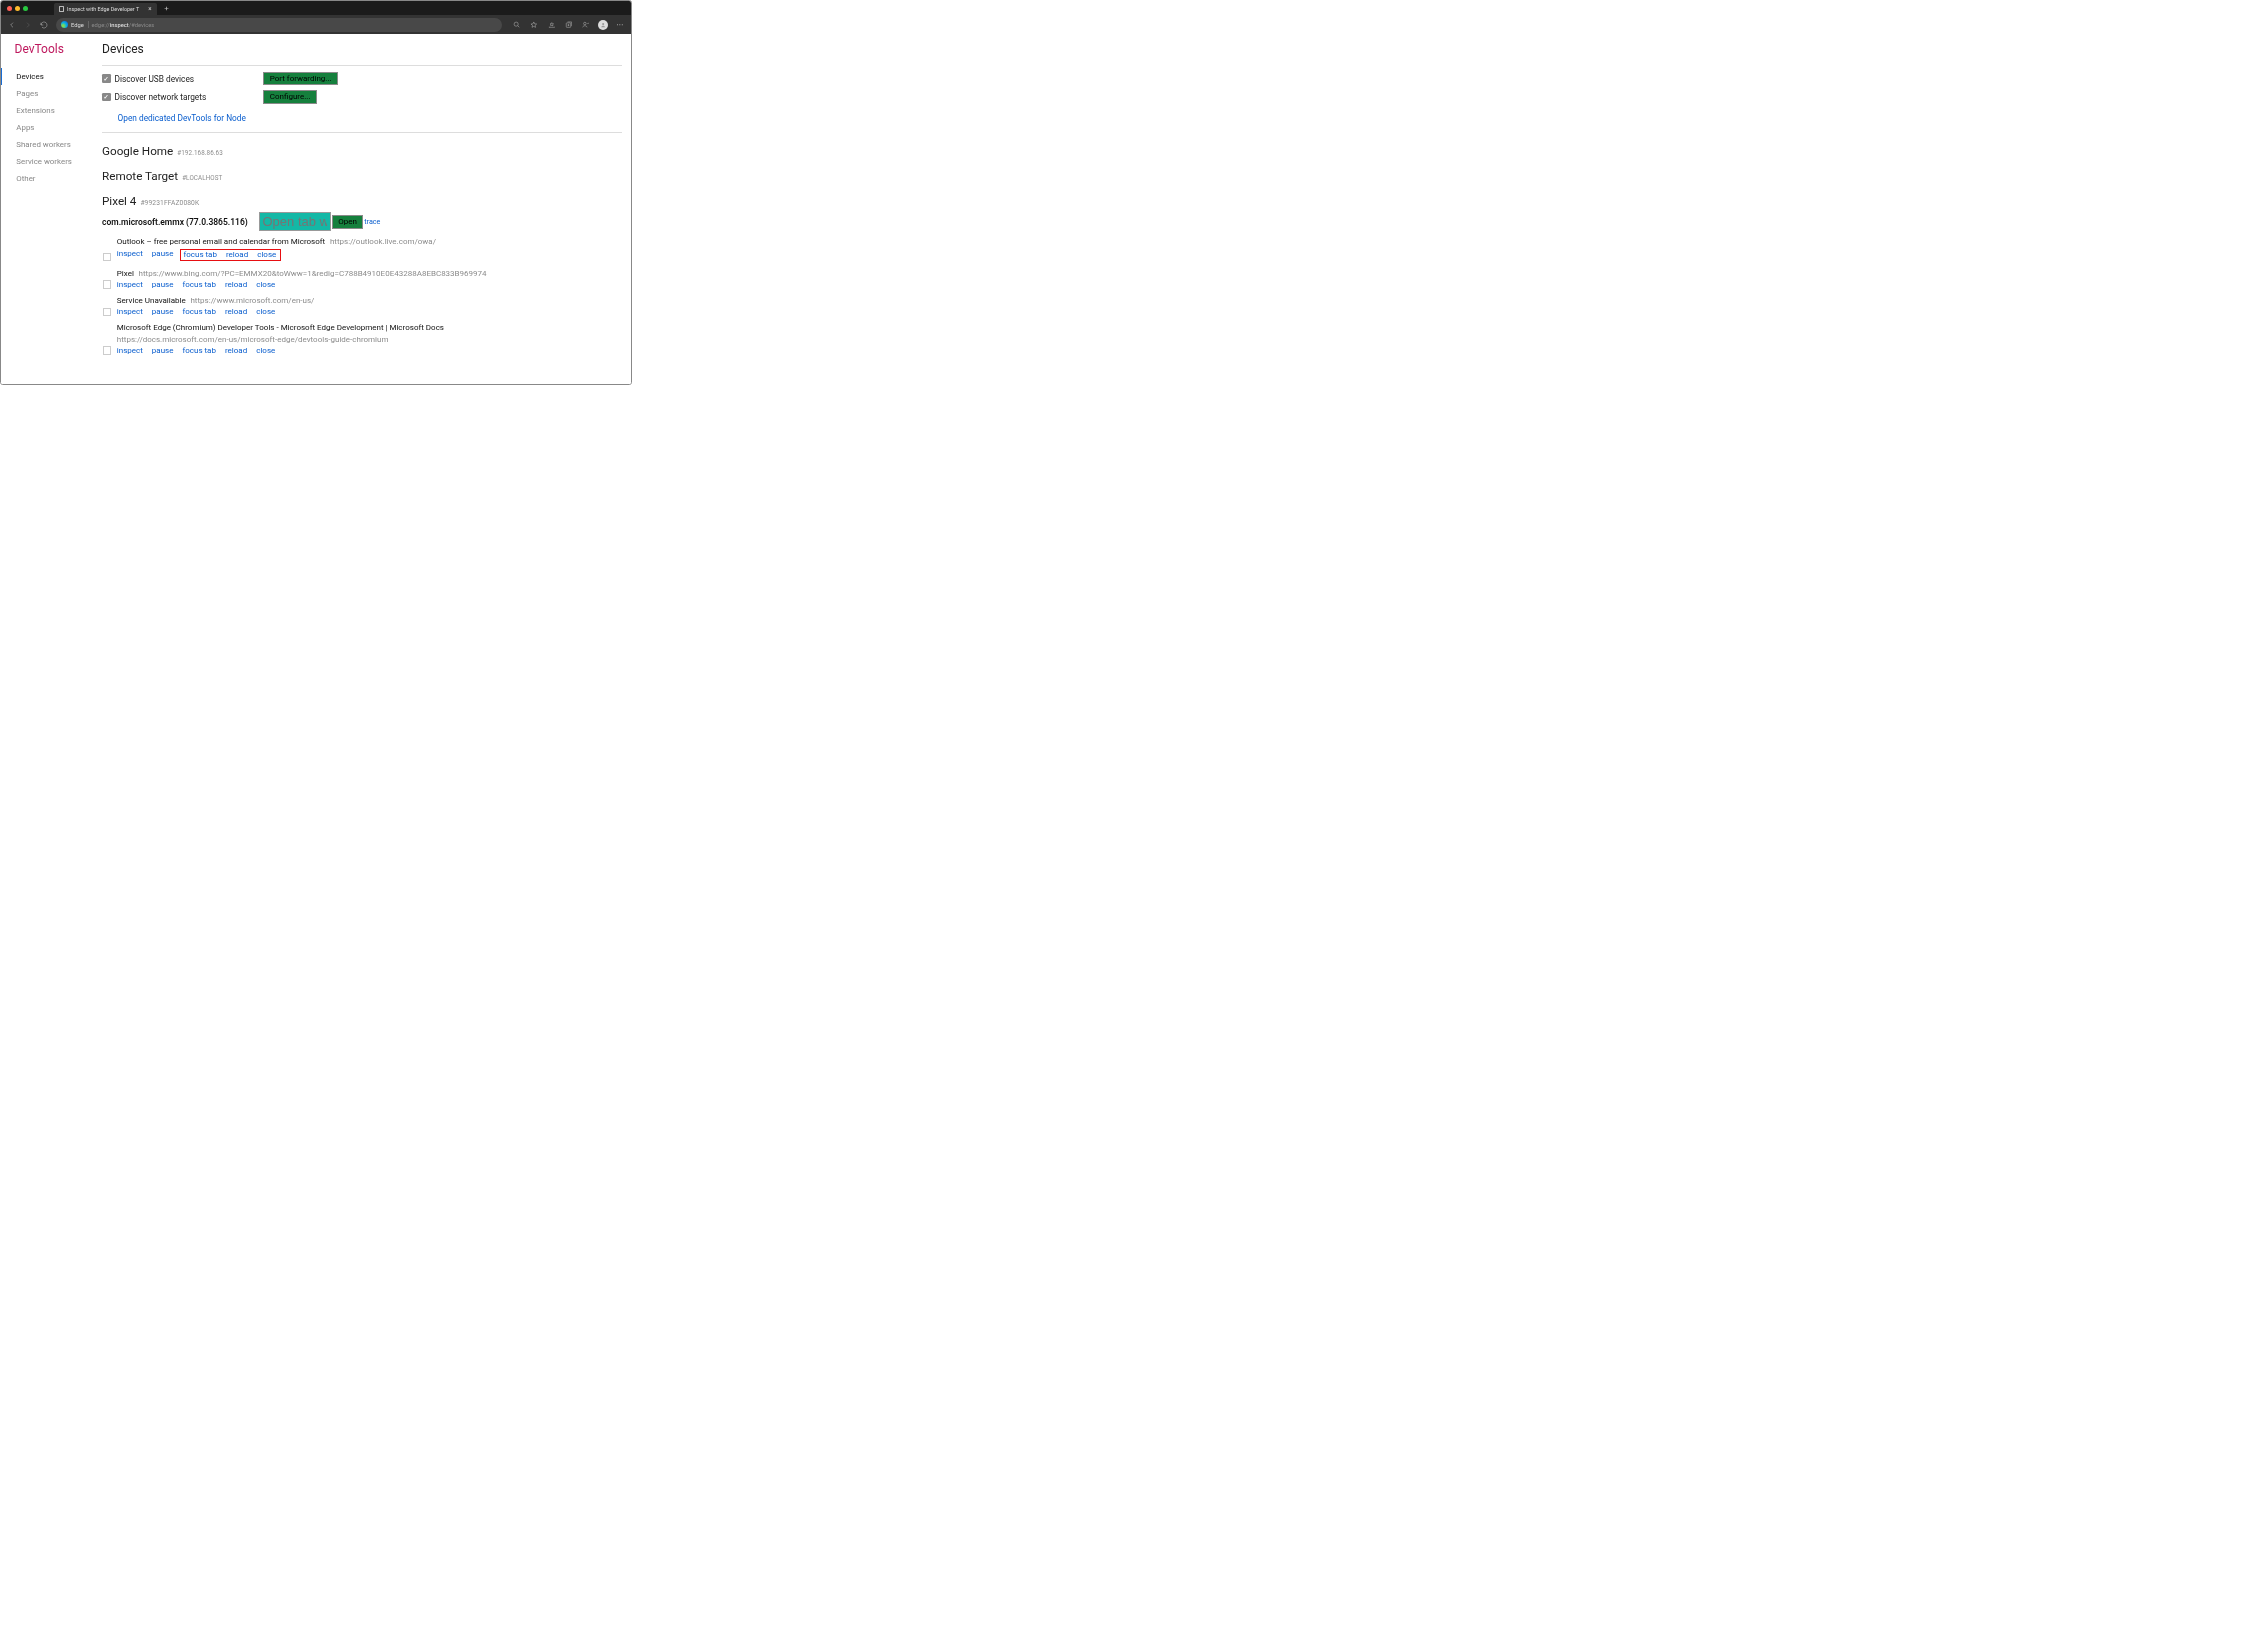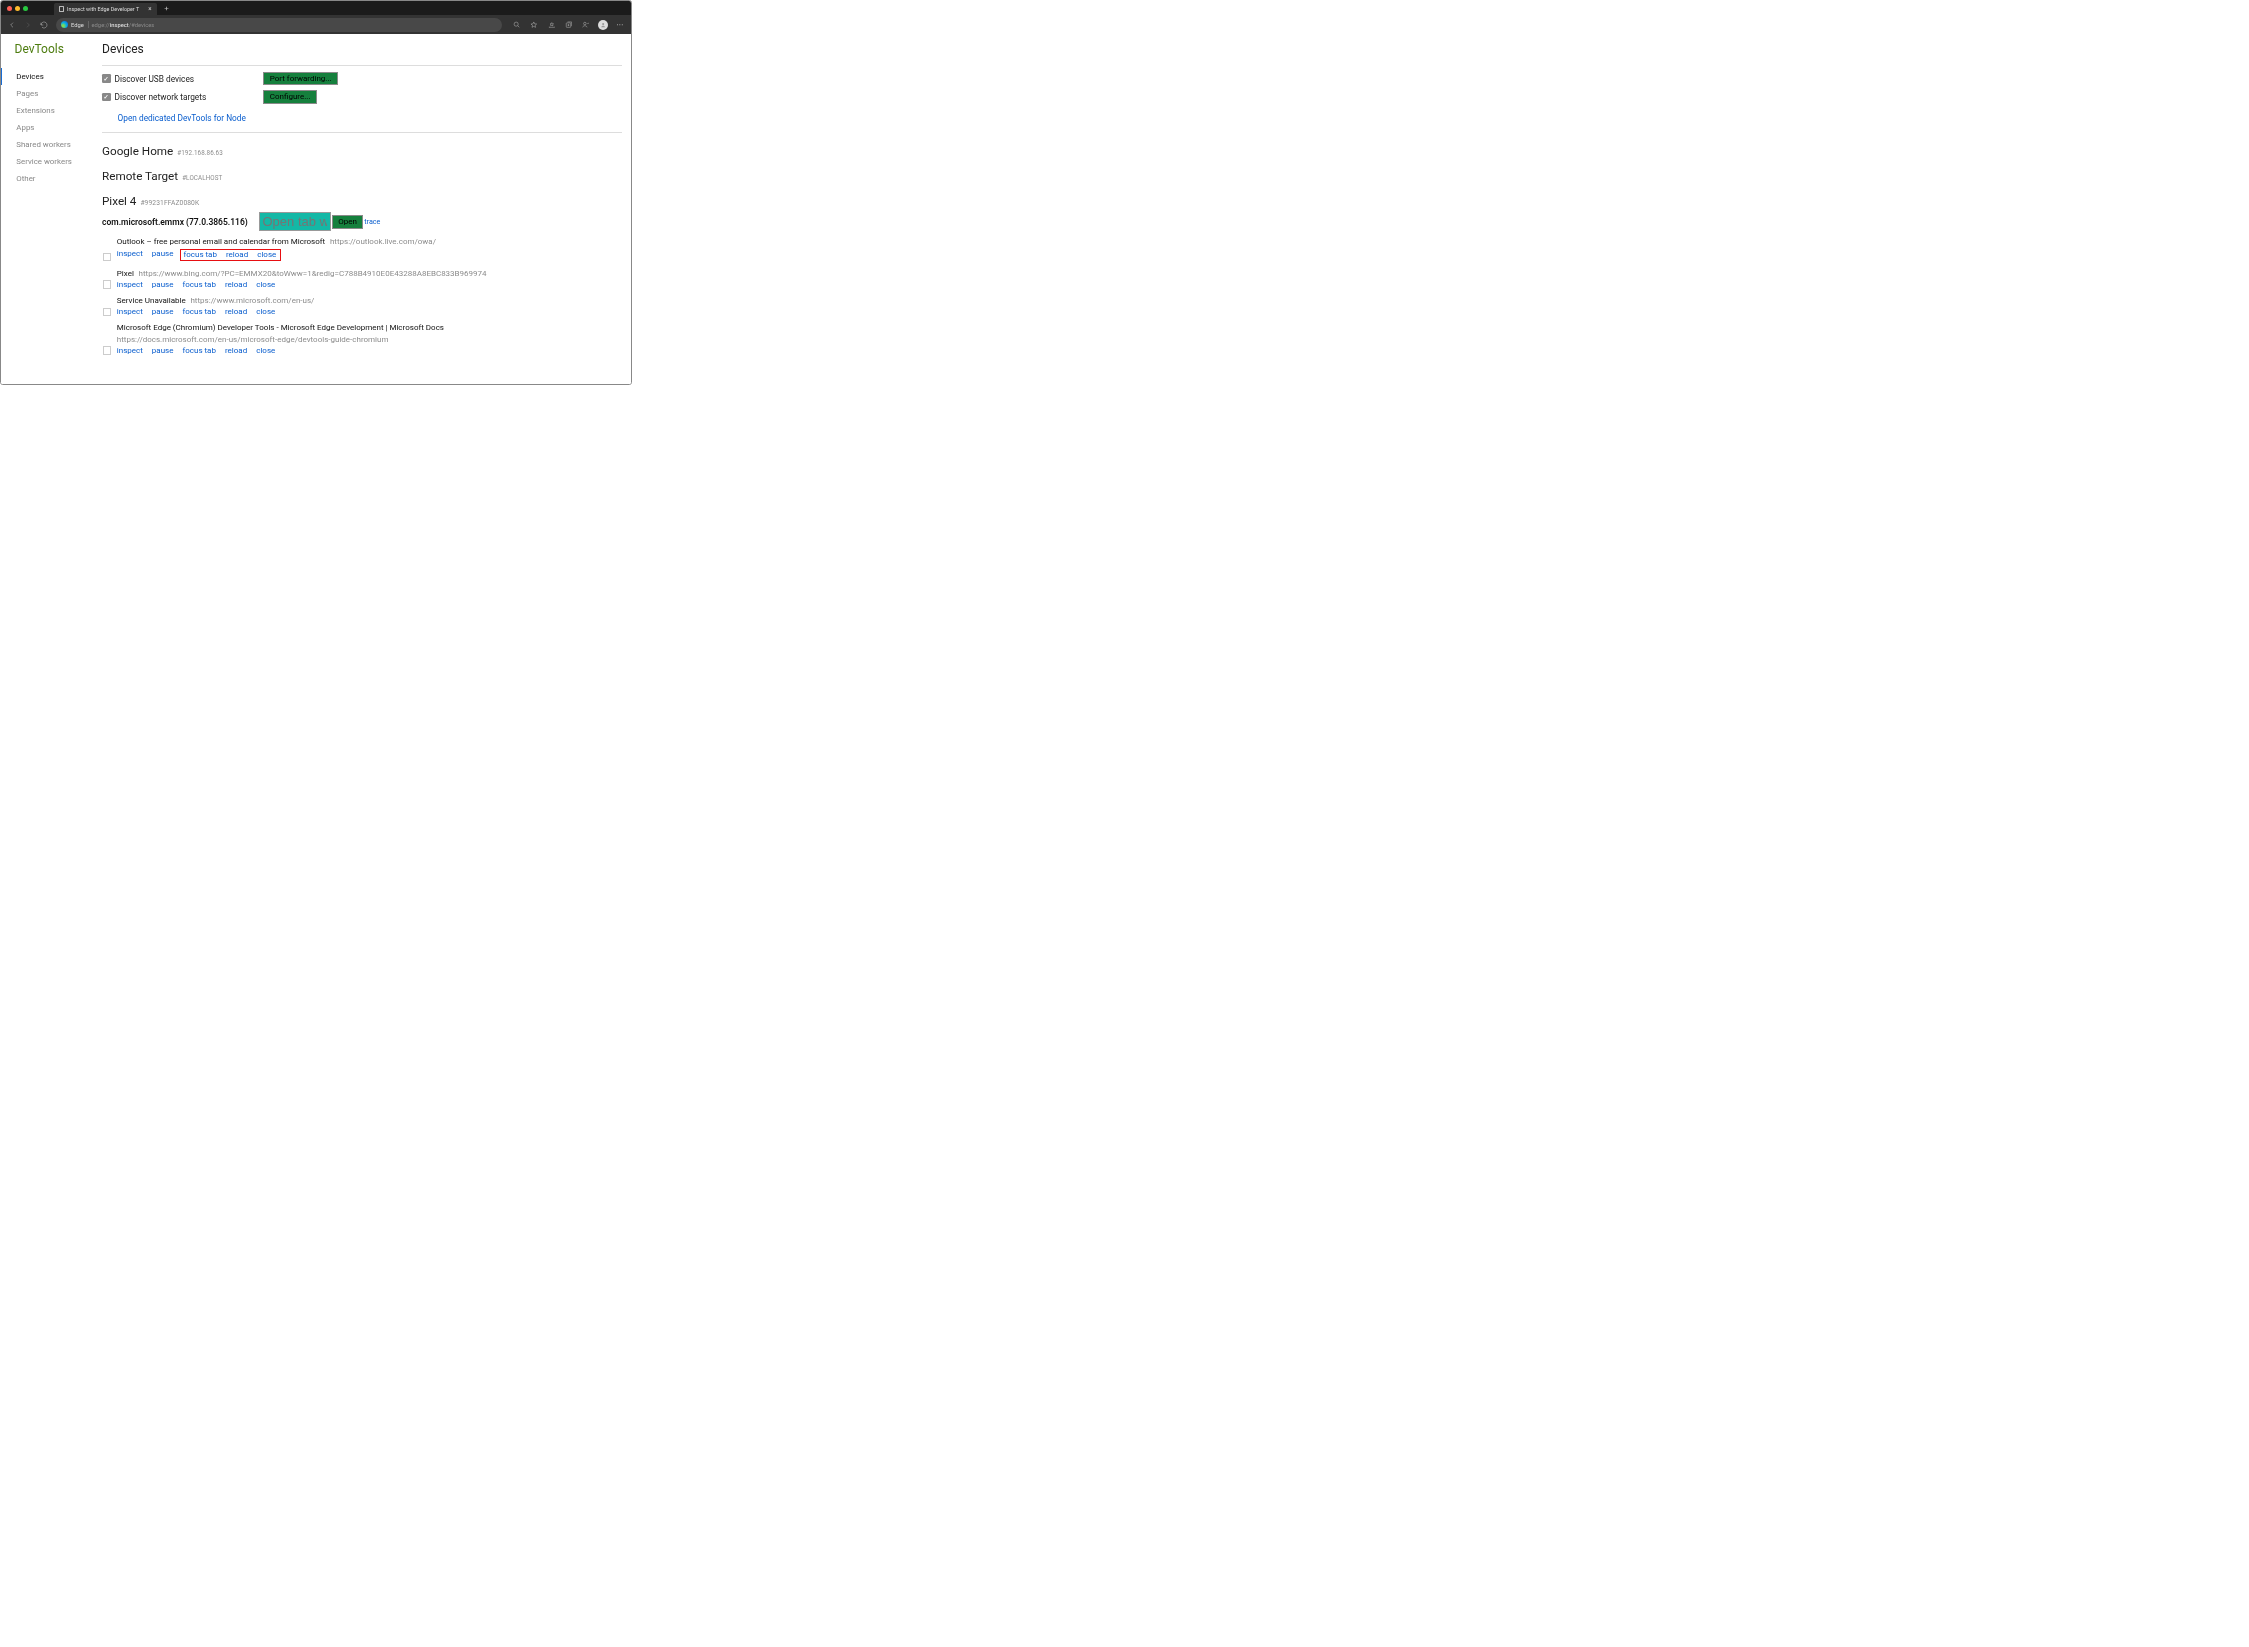--- a/index.html
+++ b/index.html
@@ -87,21 +87,21 @@
 }
 .avatar { width: 10px; height: 10px; border-radius: 50%; background: #ddd; display:flex;align-items:center;justify-content:center;font-size:6.3px;color:#777;}
 .content { display: flex; height: calc(100% - 33px); background: #fff; overflow: hidden;}
 .sidebar {
   width: 92px;
   padding: 8px 4.5px 0 13.5px;
   font-size: 8px;
   color: #222;
   flex-shrink: 0;
 }
-.sidebar h1 { font-size: 12px; font-weight: 400; margin-bottom: 11.7px; color: #4d7c0f;}
+.sidebar h1 { font-size: 12px; font-weight: 400; margin-bottom: 11.7px; color: #be185d;}
 .side-item { padding: 4px 0 4px 1.8px; cursor: pointer; color: #888; font-size: 7.9px;}
 .side-item.active { color: #111; position: relative; }
 .side-item.active::before {
   content: ""; position: absolute; left: -15.3px; top: 0; bottom: 0; width: 2.7px; background: #176cd4;
 }
 .main {
   flex: 1; padding: 7.2px 9px 0 9px; overflow-y: auto;
 }
 .main h1 { font-size: 12px; font-weight: 400; color: #222; margin-bottom: 7.2px; padding-bottom: 1.8px;}
 hr.sep { border: none; border-top: 0.4px solid #ddd; margin: 2.7px 0 6.3px 0; }

